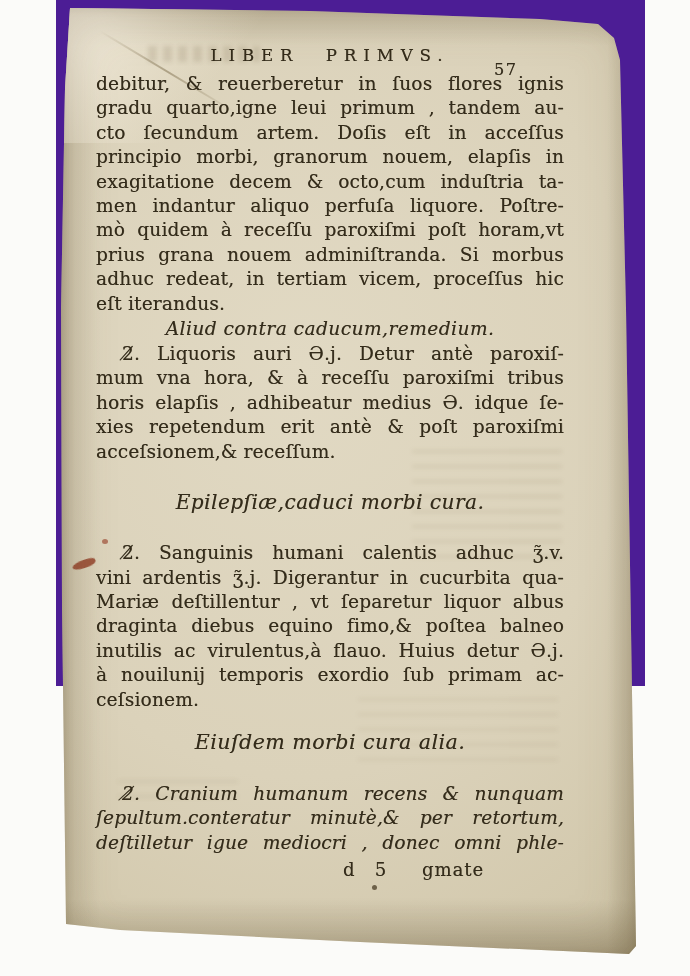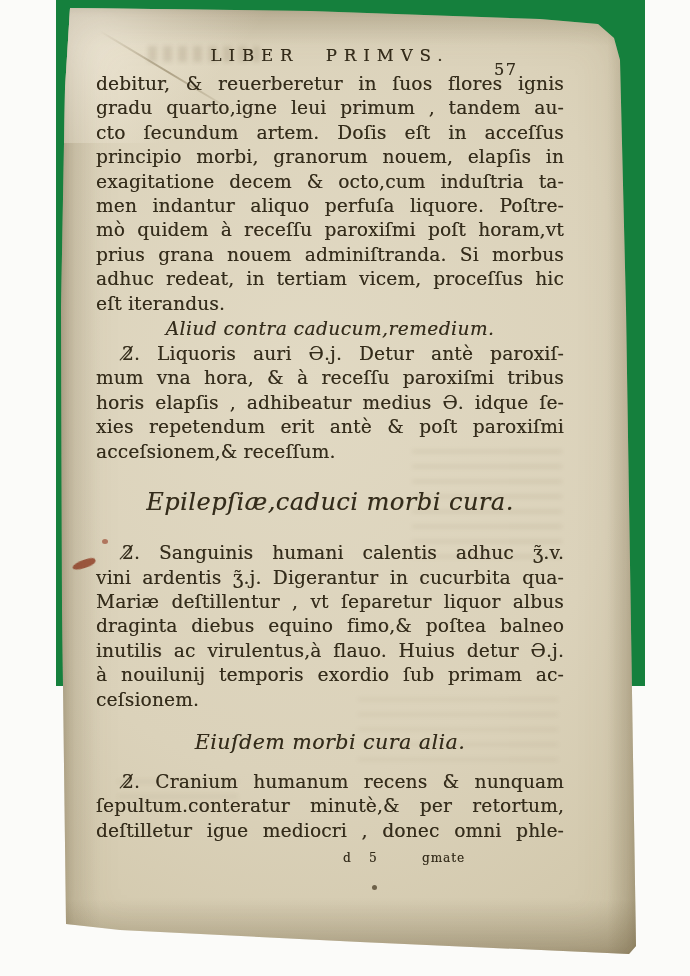--- a/index.html
+++ b/index.html
@@ -5,21 +5,21 @@
   html,body { margin:0; padding:0; }
   body {
     width:690px; height:976px;
     position:relative; overflow:hidden;
     background:#fbfbf9;
     font-family:"DejaVu Serif", serif;
   }
   
   .bed {
     position:absolute; left:56px; top:0; width:589px; height:686px;
-    background:#15803d;
+    background:#4c1d95;
   }
   
   .page {
     position:absolute; left:4px; top:8px; width:576px; height:948px;
     color:#332b1a;
     background:
       linear-gradient(90deg, rgba(106,92,60,.30) 0%, rgba(106,92,60,.10) 2.5%, rgba(0,0,0,0) 7%),
       linear-gradient(270deg, rgba(106,92,60,.26) 0%, rgba(0,0,0,0) 5%),
       linear-gradient(0deg, rgba(100,86,55,.32) 0%, rgba(0,0,0,0) 6%),
       linear-gradient(180deg, rgba(100,86,55,.20) 0%, rgba(0,0,0,0) 4%),
@@ -74,34 +74,34 @@
   }
   .runhead {
     position:relative; text-align:center; font-size:16.5px;
     letter-spacing:7px; word-spacing:14px; line-height:24px;
   }
   .pagenum { position:absolute; left:398px; top:14px; font-size:16px; letter-spacing:1.5px; }
   .para { margin:0; }
   .para-1 { margin-top:4px; }
   .para-2 { margin-top:1px; }
   .para-3 { margin-top:24px; }
-  .para-4 { margin-top:14px; }
+  .para-4 { margin-top:26px;font-style:italic; }
   .line { text-align:justify; text-align-last:justify; }
   .line.last { text-align-last:left; }
   .line.indent { text-indent:26px; }
   .sub {
     font-style:italic; font-weight:normal; text-align:center;
     font-size:18.5px; line-height:24px; margin:1px 0 1px; letter-spacing:.5px;
   }
   .sect {
     font-style:italic; font-weight:normal; text-align:center;
-    font-size:24px; line-height:30px; margin:23px 0 0; letter-spacing:.5px;
+    font-size:20px; line-height:30px; margin:23px 0 0; letter-spacing:.5px;
   }
   .sect.small { font-size:20.5px; margin-top:16px; line-height:28px;font-style:italic; }
-  .footline { position:relative; height:26px; margin-top:3px; font-size:12px;text-decoration:underline; }
+  .footline { position:relative; height:26px; margin-top:3px; font-size:18px;text-decoration:underline; }
   .sig { position:absolute; left:247px; word-spacing:14px; }
   .catch { position:absolute; left:326px; letter-spacing:1px; }
 </style>
 </head>
 <body>
 
 <div class="bed">
   <div class="page">
 
     <div class="fold"></div>

